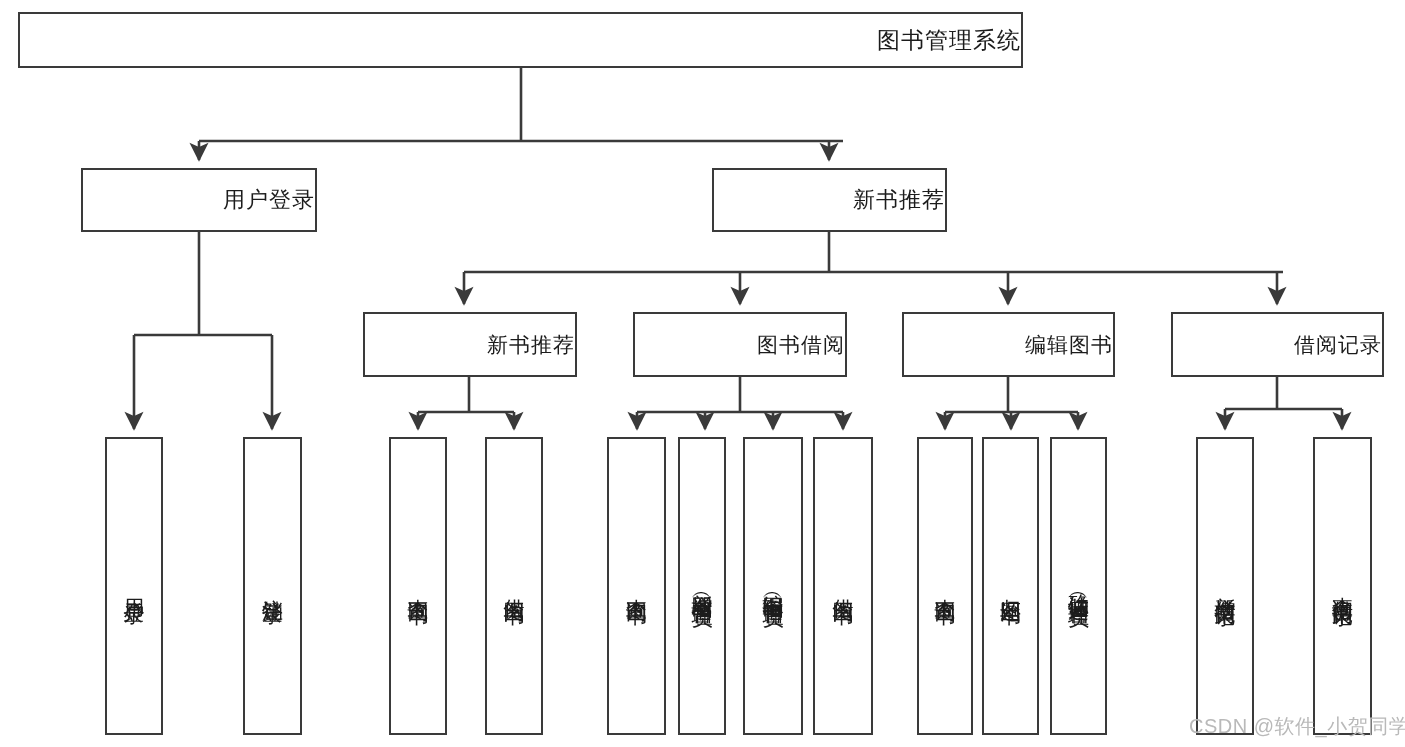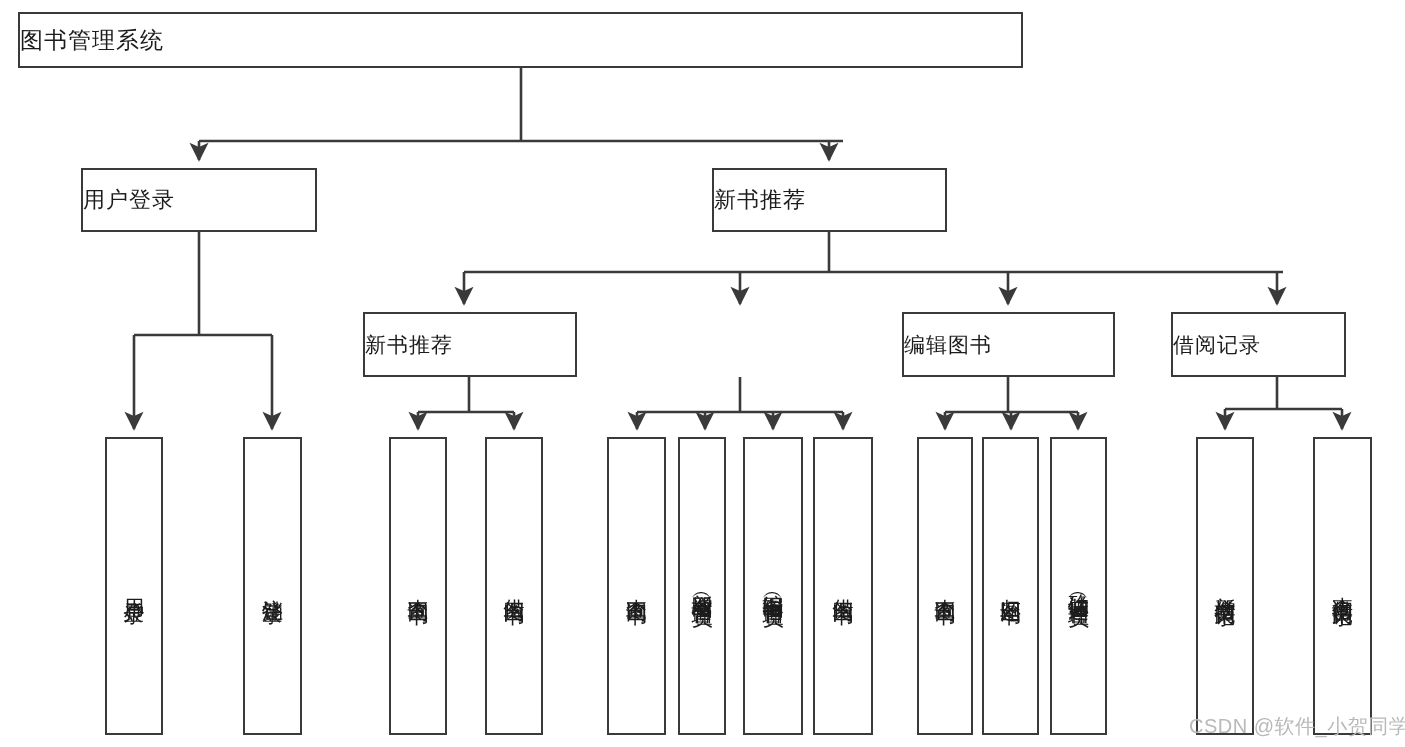--- a/index.html
+++ b/index.html
@@ -26,21 +26,21 @@
     height: 747px;
     pointer-events: none;
   }
   .node {
     position: absolute;
     box-sizing: border-box;
     border: 2px solid #3a3a3a;
     background: #ffffff;
     display: flex;
     align-items: center;
-    justify-content: flex-start;
+    justify-content: flex-end;
     color: #1c1c1c;
     text-align: center;
   }
   .node.root {
     border-width: 2px;
     font-size: 23px;
   }
   .node.lvl2 {
     font-size: 22px;
   }
@@ -137,24 +137,27 @@
   <div class="node lvl2" style="left:81px; top:168px; width:236px; height:64px;">
     <span class="hlabel">用户登录</span>
   </div>
   <div class="node lvl2" style="left:712px; top:168px; width:235px; height:64px;">
     <span class="hlabel">新书推荐</span>
   </div>
 
   <div class="node lvl3" style="left:363px; top:312px; width:214px; height:65px;">
     <span class="hlabel">新书推荐</span>
   </div>
+  <div class="node lvl3" style="left:633px; top:312px; width:214px; height:65px;">
+    <span class="hlabel">图书借阅</span>
+  </div>
   <div class="node lvl3" style="left:902px; top:312px; width:213px; height:65px;">
     <span class="hlabel">编辑图书</span>
   </div>
-  <div class="node lvl3" style="left:1171px; top:312px; width:175px; height:65px;">
+  <div class="node lvl3" style="left:1171px; top:312px; width:213px; height:65px;">
     <span class="hlabel">借阅记录</span>
   </div>
 
   <div class="node leaf" style="left:105px; top:437px; width:58px; height:298px;">
     <span class="vlabel">用户登录</span>
   </div>
   <div class="node leaf" style="left:243px; top:437px; width:59px; height:298px;">
     <span class="vlabel">注销登录</span>
   </div>
 

